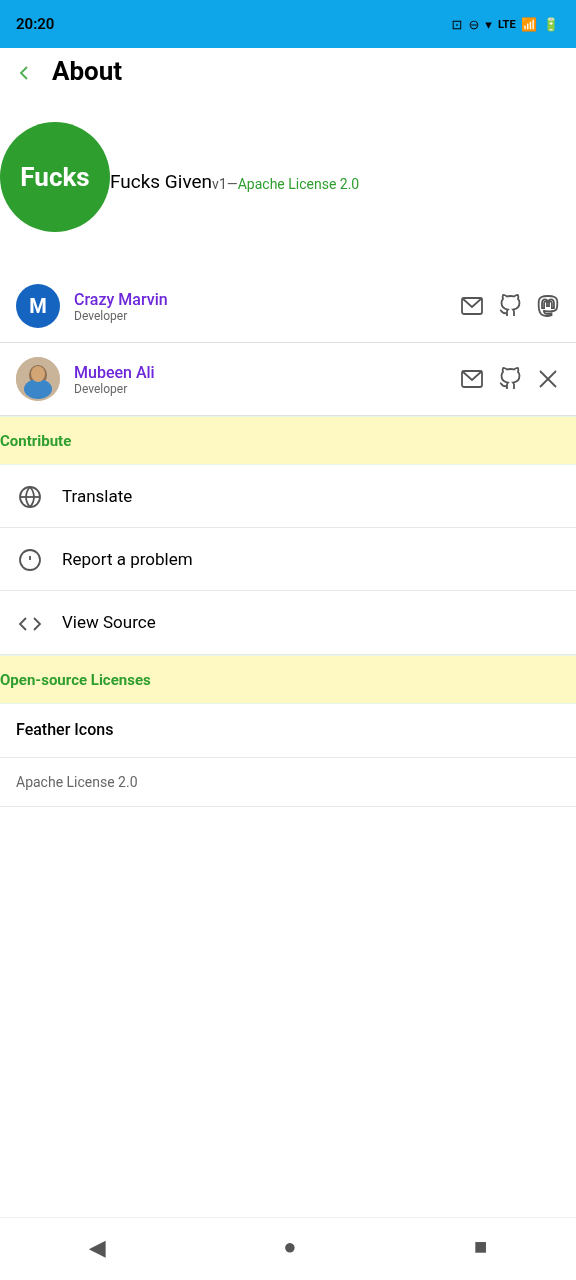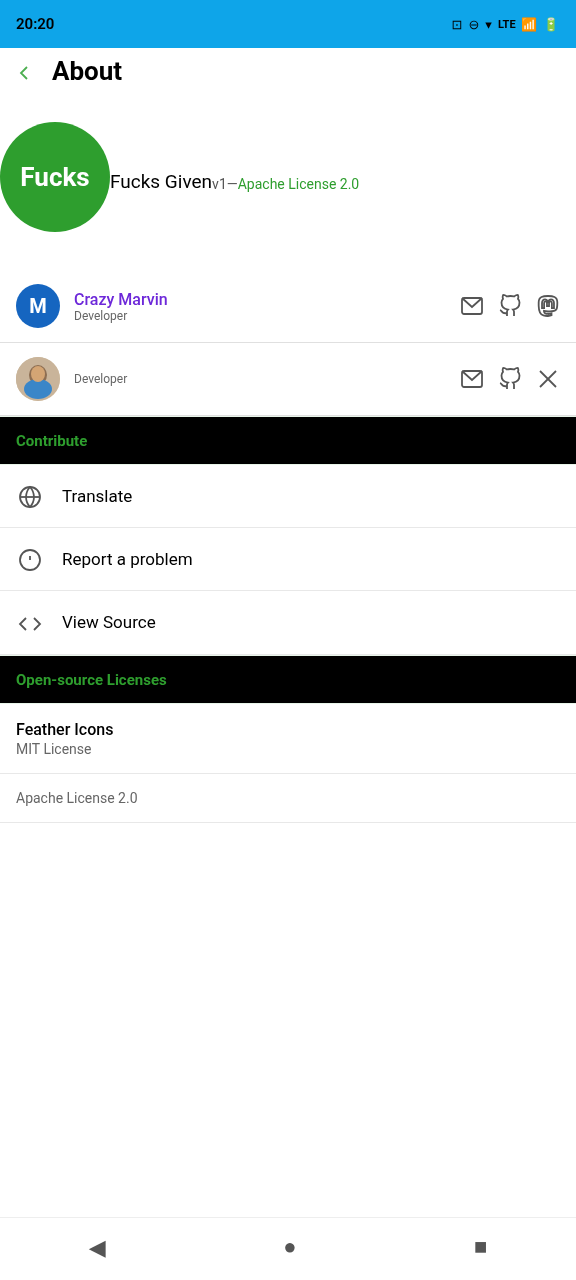--- a/index.html
+++ b/index.html
@@ -142,22 +142,22 @@
     }
     .dev-icon-btn {
       color: #555;
       font-size: 22px;
       cursor: pointer;
       line-height: 1;
     }
 
     
     .section-header {
-      background: #000000;
-      padding: 14px 16px;
+      background: #fef9c3;
+      padding: 14px 0;
       border-top: 1px solid #e8f5e9;
       border-bottom: 1px solid #e8f5e9;
     }
     .section-header-text {
       color: #2e9e2e;
       font-size: 15px;
       font-weight: 700;
     }
 
     
@@ -291,20 +291,21 @@
   <div class="dev-avatar dev-avatar-img" style="background: linear-gradient(135deg,#c8b89a 30%,#e8d5b7 70%); position:relative; overflow:hidden;">
 
     <svg viewBox="0 0 44 44" width="44" height="44" xmlns="http://www.w3.org/2000/svg">
       <rect width="44" height="44" fill="#c9b49a"></rect>
       <ellipse cx="22" cy="18" rx="9" ry="10" fill="#8d6e52"></ellipse>
       <ellipse cx="22" cy="32" rx="14" ry="10" fill="#3a86c8"></ellipse>
       <ellipse cx="22" cy="17" rx="7" ry="8" fill="#d4a574"></ellipse>
     </svg>
   </div>
   <div class="dev-info">
+    <div class="dev-name">Mubeen Ali</div>
     <div class="dev-role">Developer</div>
   </div>
   <div class="dev-icons">
     <span class="dev-icon-btn">
       <svg class="icon-svg" viewBox="0 0 24 24">
           <rect x="2" y="4" width="20" height="16" rx="2"></rect>
           <polyline points="2,4 12,13 22,4"></polyline>
         </svg>
     </span>
     <span class="dev-icon-btn">
@@ -356,21 +357,20 @@
   </span>
   <span class="menu-row-label">View Source</span>
 </div>
 
 <div class="section-header">
   <span class="section-header-text">Open-source Licenses</span>
 </div>
 
 <div class="license-row">
   <div class="license-name">Feather Icons</div>
-  <div class="license-type">MIT License</div>
 </div>
 
 <div class="license-row">
   <div class="license-type">Apache License 2.0</div>
 </div>
 
 <div class="nav-bar">
   <span class="nav-btn">◀</span>
   <span class="nav-btn">●</span>
   <span class="nav-btn">■</span>

